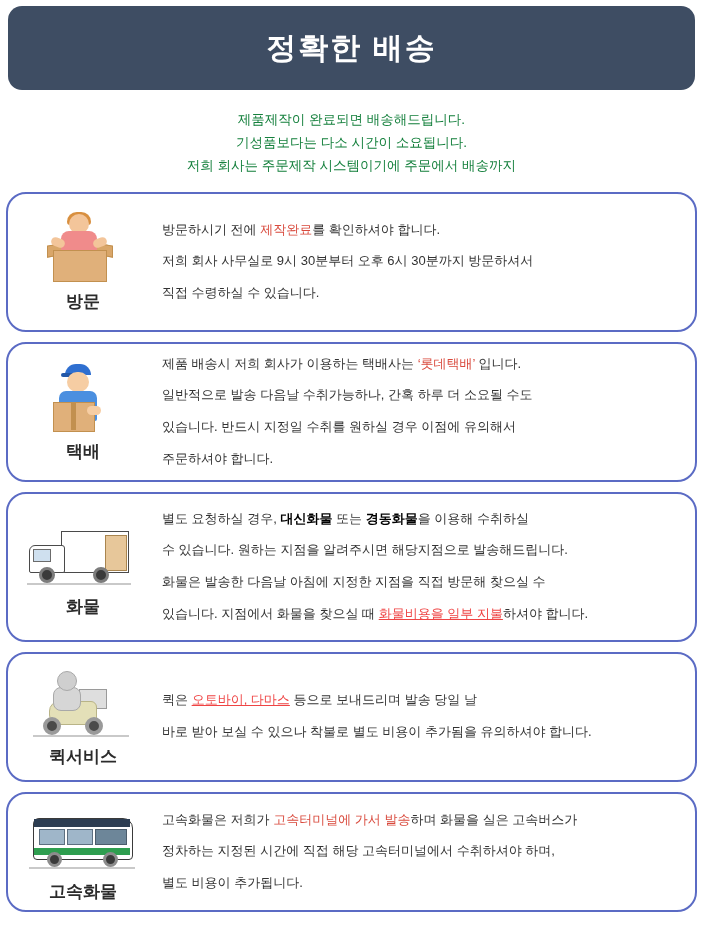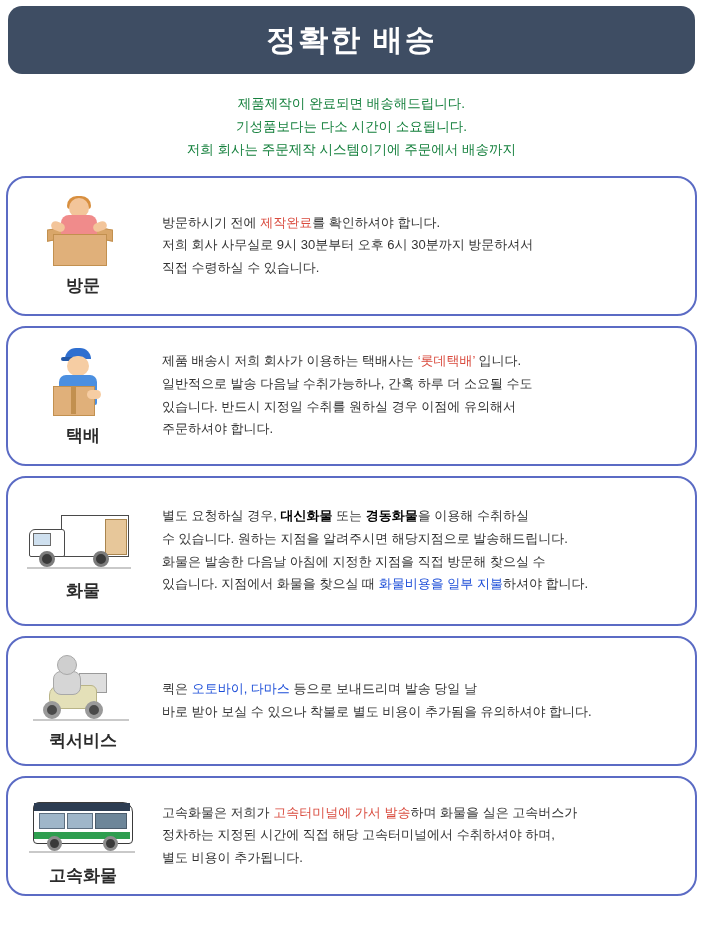--- a/index.html
+++ b/index.html
@@ -16,21 +16,21 @@
   }
   .page {
     position: relative;
     width: 703px;
     height: 932px;
   }
 
   
   .header {
     margin: 6px 8px 0 8px;
-    height: 68px;
+    height: 84px;
     background: #3e4d63;
     border-radius: 14px;
     display: flex;
     align-items: center;
     justify-content: center;
   }
   .header-title {
     color: #ffffff;
     font-size: 30px;
     font-weight: bold;
@@ -80,26 +80,27 @@
   }
   .card-body {
     flex: 1 1 auto;
     display: flex;
     flex-direction: column;
     justify-content: center;
     padding: 12px 14px 12px 4px;
     font-size: 13px;
     line-height: 1.75;
     color: #333333;
+    gap: 9px;
   }
   .card-body p {
     margin: 0;
   }
   .hl-red { color: #d94a3d; }
-  .hl-blue { color: #1d4ed8; }
+  .hl-blue { color: #ef4444; text-decoration: underline; }
   .hl-purple { color: #000000; font-weight: bold; }
 
   
   .card-visit { height: 140px; }
   .card-parcel { height: 140px; }
   .card-freight { height: 150px; }
   .card-quick { height: 130px; }
   .card-bus { height: 120px; }
 
   

